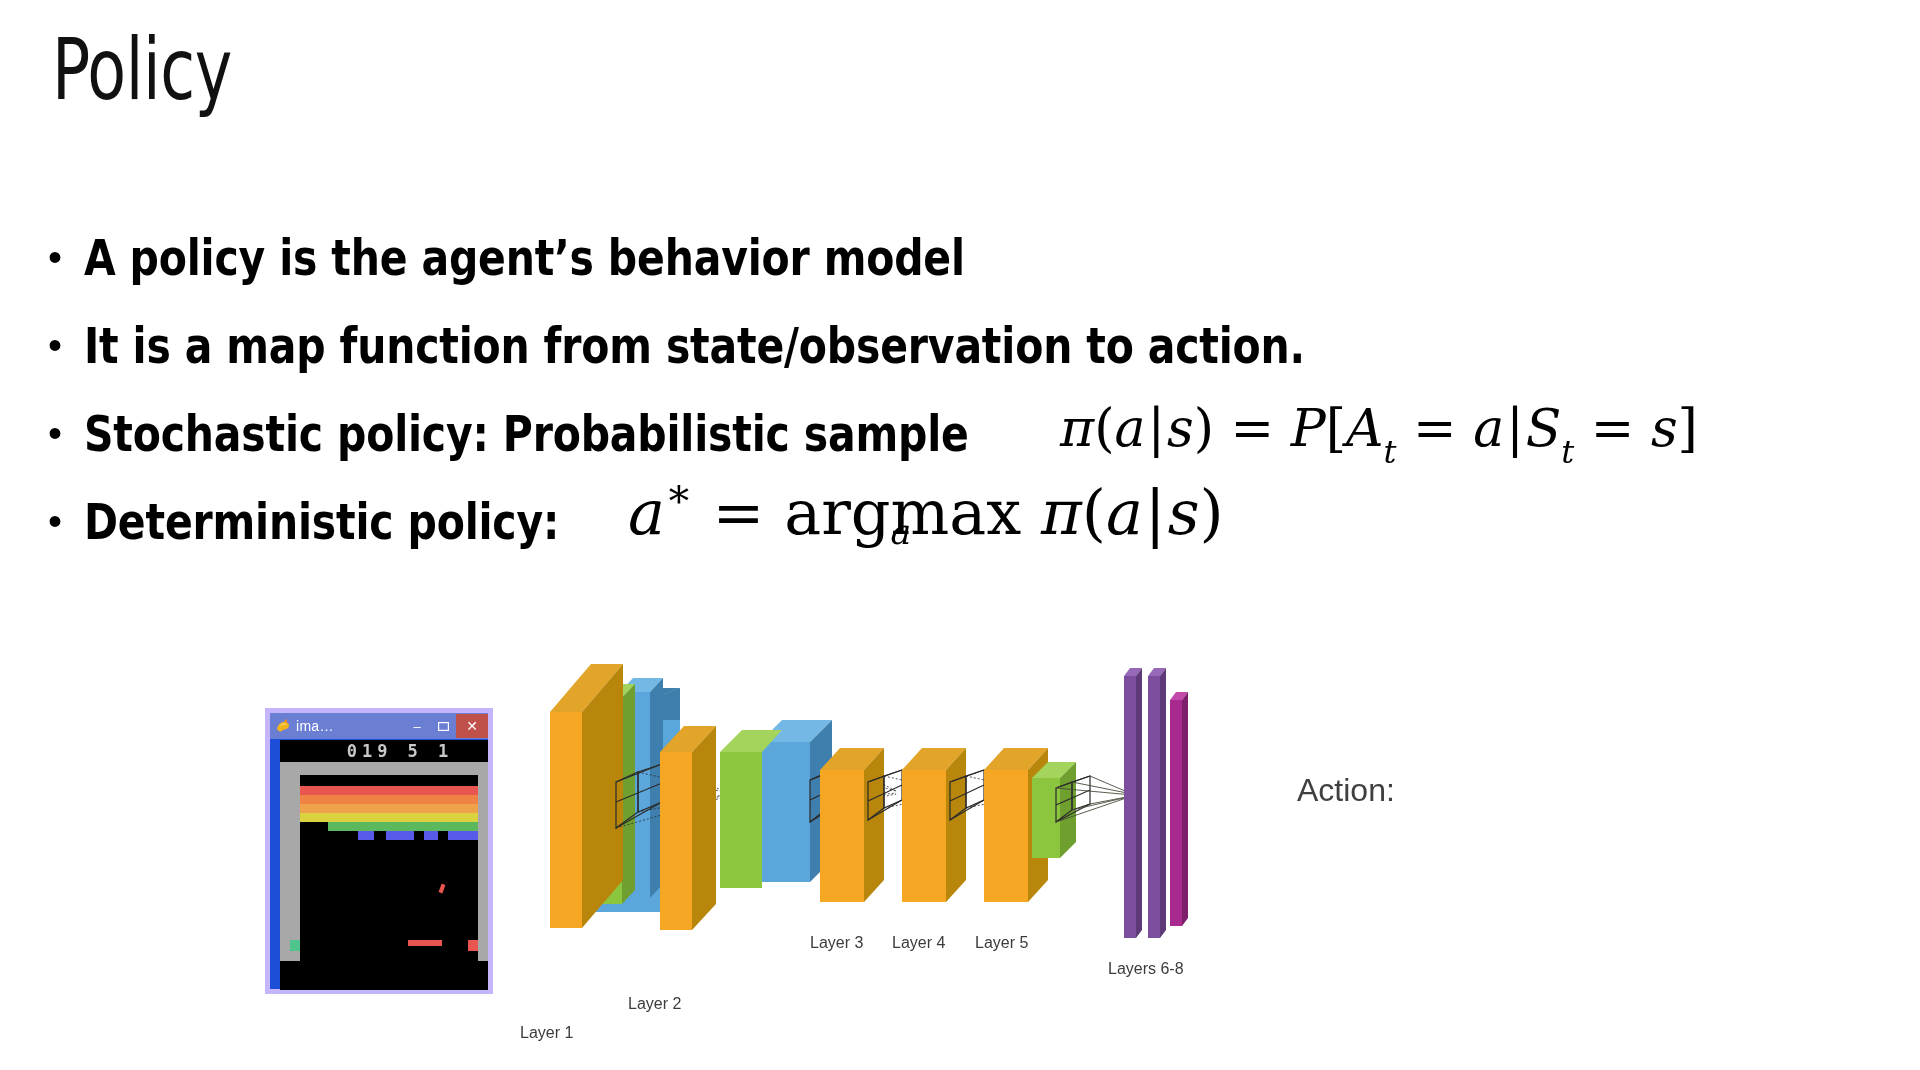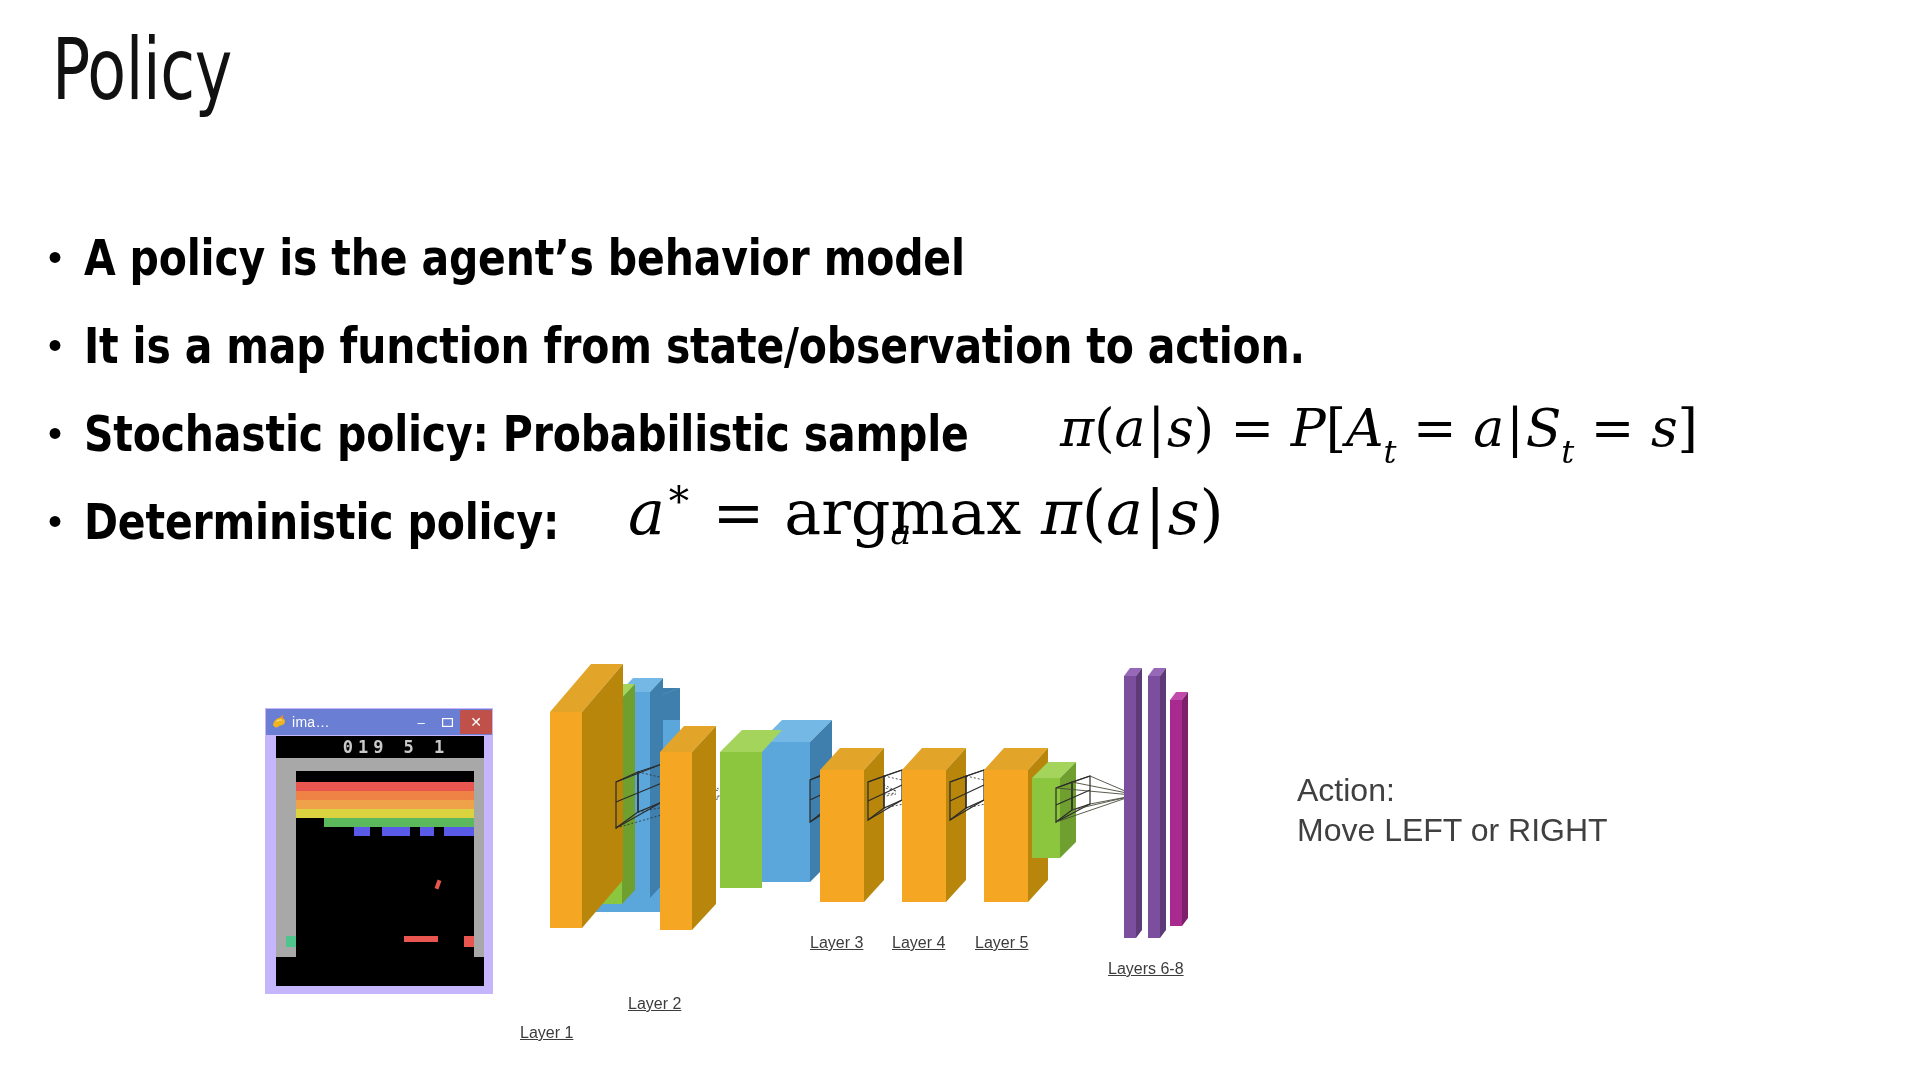--- a/index.html
+++ b/index.html
@@ -122,22 +122,22 @@
     top: 0.96em;
   }
 
   
   #atari-window {
     position: absolute;
     left: 265px;
     top: 708px;
     width: 228px;
     height: 286px;
-    background: #c4b5fd;
-    border: 1px solid #c4b5fd;
+    background: #1d4ed8;
+    border: 5px solid #c4b5fd;
     box-sizing: border-box;
   }
   #atari-titlebar {
     position: relative;
     height: 26px;
     display: flex;
     align-items: center;
     background: #6a7fd4;
     padding-left: 5px;
     box-sizing: border-box;
@@ -226,21 +226,20 @@
 
   
   #cnn { position: absolute; left: 520px; top: 630px; width: 800px; height: 420px; }
   #cnn svg { display: block; }
   .layer-label {
     position: absolute;
     font-family: "Liberation Sans Narrow", "Liberation Sans", sans-serif;
     font-size: 16px;
     color: #3c3c3c;
     white-space: nowrap;
-    text-decoration: underline;
   }
 
   
   #action-text {
     position: absolute;
     left: 1297px;
     top: 770px;
     font-size: 32px;
     line-height: 1.26;
     color: #404040;
@@ -512,14 +511,13 @@
   <span class="layer-label" style="left:0px;  top:394px;">Layer 1</span>
   <span class="layer-label" style="left:108px; top:365px;">Layer 2</span>
   <span class="layer-label" style="left:290px; top:304px;">Layer 3</span>
   <span class="layer-label" style="left:372px; top:304px;">Layer 4</span>
   <span class="layer-label" style="left:455px; top:304px;">Layer 5</span>
   <span class="layer-label" style="left:588px; top:330px;">Layers 6-8</span>
 </div>
 
 <div id="action-text">
   <div>Action:</div>
-  <div>Move LEFT or RIGHT</div>
 </div>
 
 </body></html>

